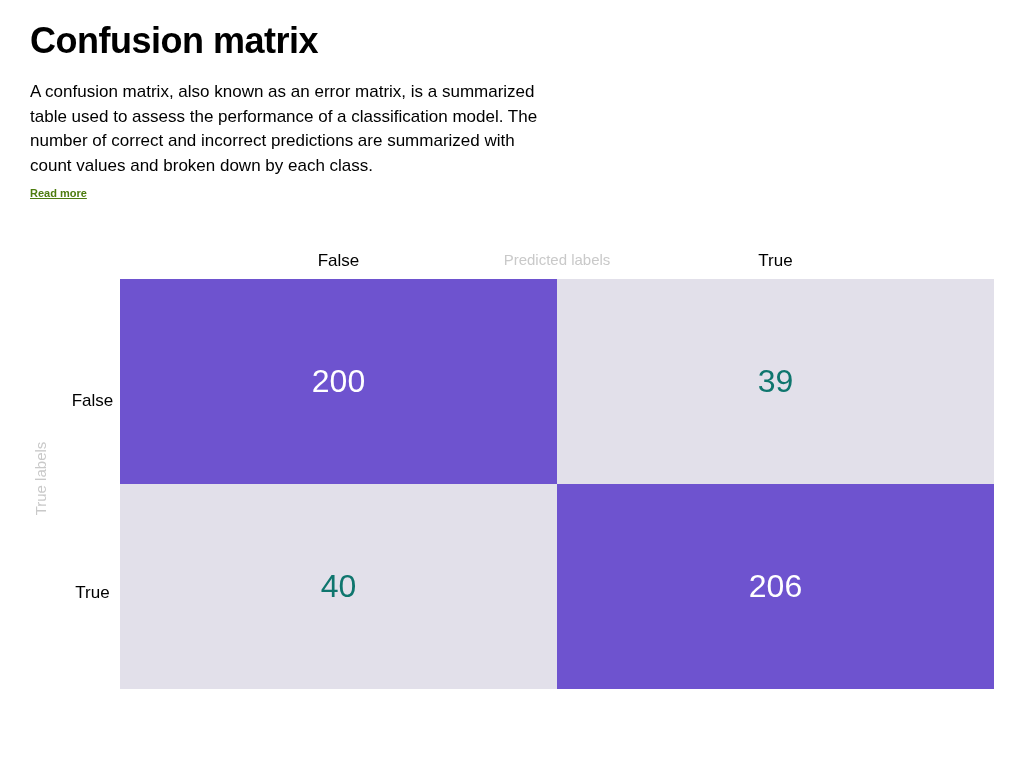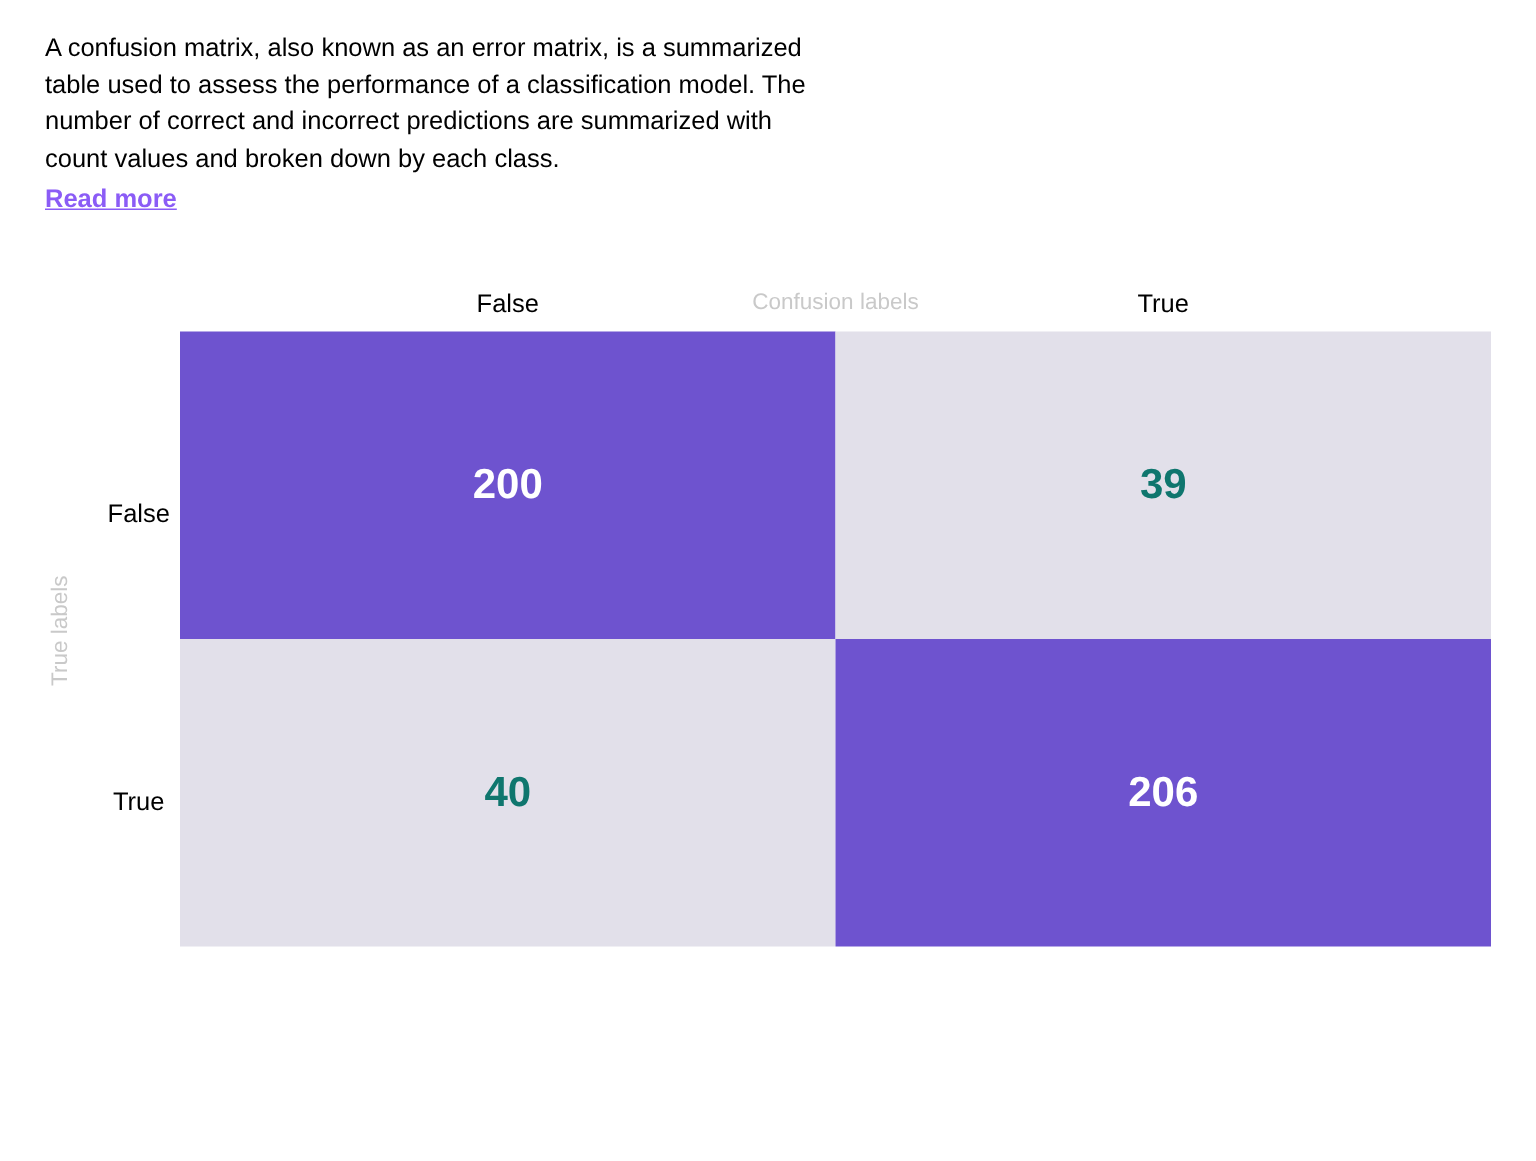--- a/index.html
+++ b/index.html
@@ -21,24 +21,24 @@
   margin-bottom: 18px;
 }
 .description {
   font-size: 17px;
   line-height: 1.45;
   max-width: 520px;
   margin-bottom: 4px;
   font-weight: 400;
 }
 .read-more {
-  color: #8b5cf6;
+  color: #4d7c0f;
   font-weight: 700;
   text-decoration: underline;
-  font-size: 17px;
+  font-size: 11px;
   cursor: pointer;
 }
 .matrix-wrap {
   position: relative;
   margin-top: 10px;
   padding-left: 90px;
 }
 .x-axis-title {
   position: absolute;
   left: 90px;
@@ -87,42 +87,43 @@
   flex: 1;
   display: flex;
   align-items: center;
   justify-content: center;
   font-size: 17px;
 }
 .cell {
   display: flex;
   align-items: center;
   justify-content: center;
-  font-size: 28px;
-  font-weight: 700;
+  font-size: 32px;
+  font-weight: 400;
 }
 .cell.high {
   background: #6e53cf;
   color: #ffffff;
 }
 .cell.low {
   background: #e2e0ea;
   color: #0f766e;
 }
 </style>
 </head>
 <body>
 
 <div class="header">
+  <h1 class="title">Confusion matrix</h1>
   <p class="description">A confusion matrix, also known as an error matrix, is a summarized table used to assess the performance of a classification model. The number of correct and incorrect predictions are summarized with count values and broken down by each class.</p>
   <a class="read-more">Read more</a>
 </div>
 
 <div class="matrix-wrap">
-  <div class="x-axis-title">Confusion labels</div>
+  <div class="x-axis-title">Predicted labels</div>
 
   <div class="col-headers">
     <div class="col-header">False</div>
     <div class="col-header">True</div>
   </div>
 
   <div class="y-axis-title">True labels</div>
 
   <div class="row-labels">
     <div class="row-label">False</div>

